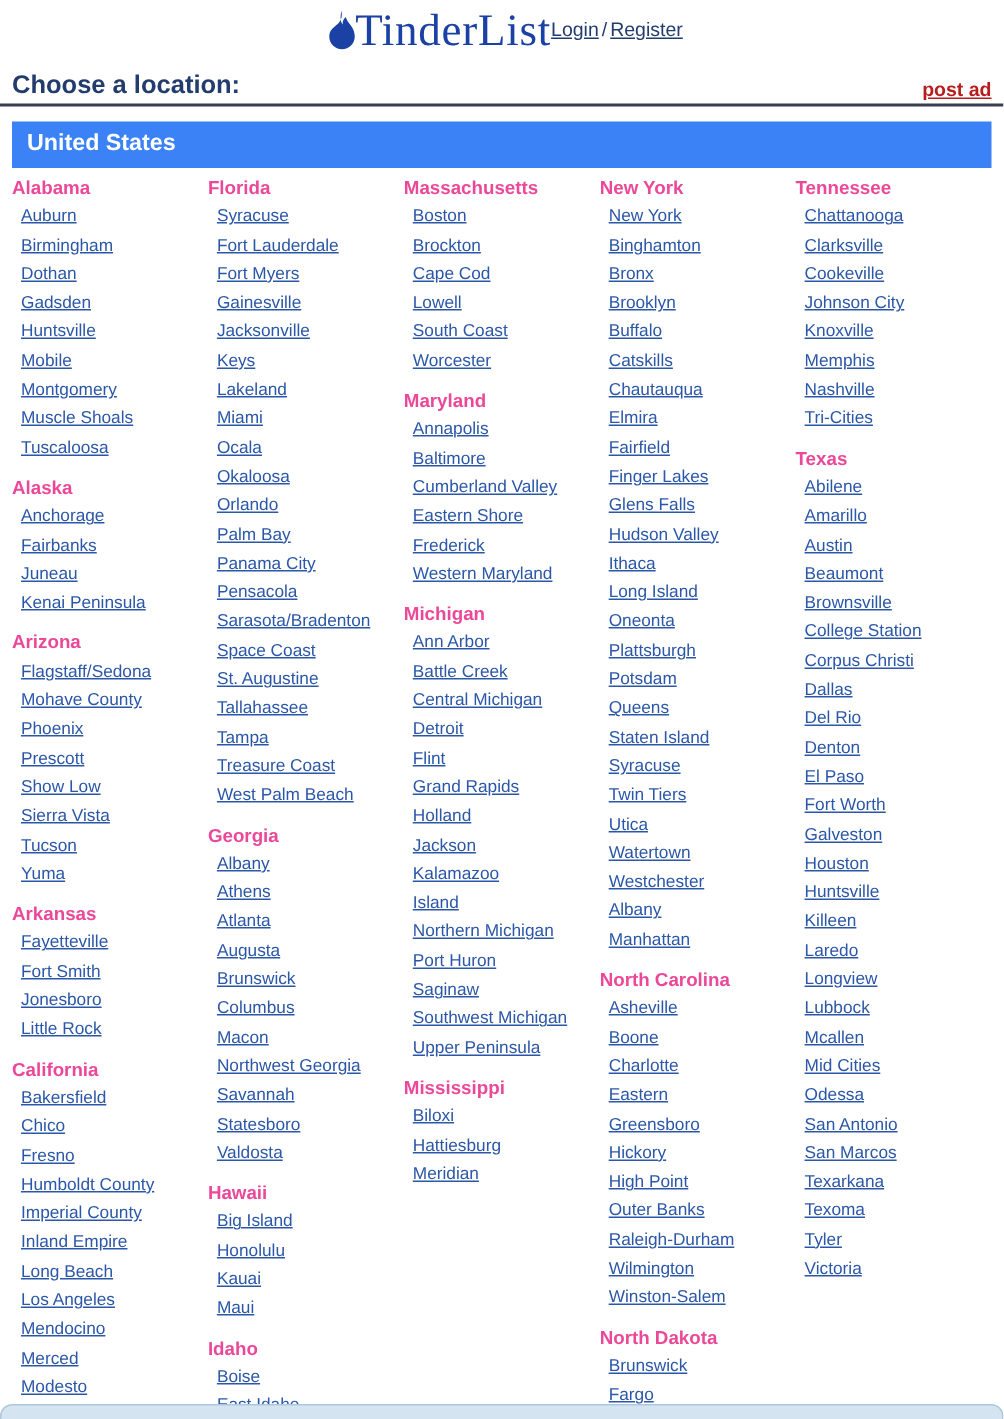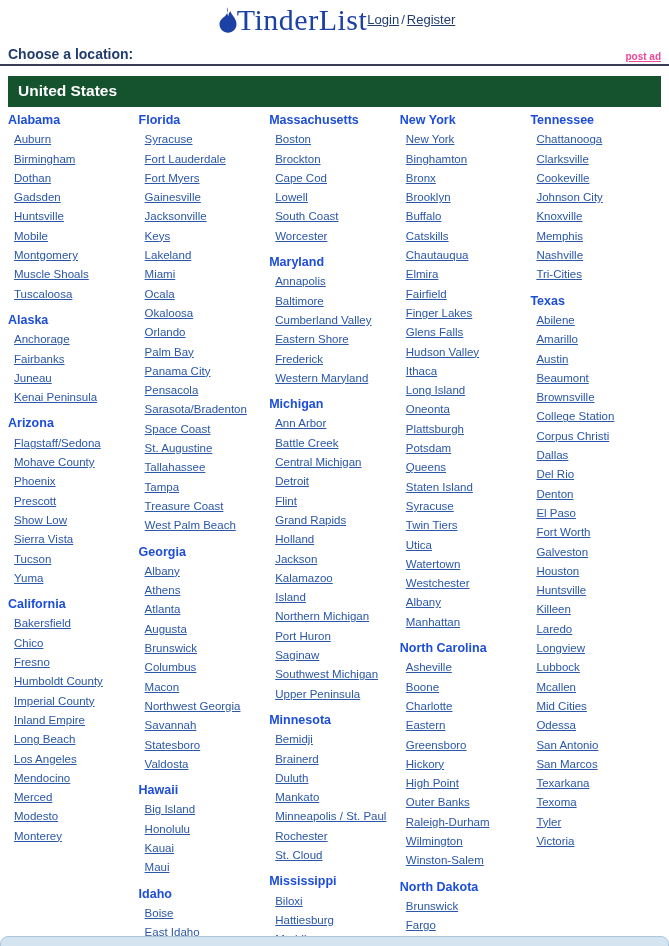--- a/index.html
+++ b/index.html
@@ -13,34 +13,34 @@
   .flame{display:inline-block;margin-top:4px;}
   .brand-text{
     font-family:"Liberation Serif",serif;font-size:30px;color:#1c41a5;
     margin-left:-2px;letter-spacing:.5px;
   }
   .auth{font-size:13px;color:#223c6e;margin-top:10px;}
   .auth a{color:#223c6e;text-decoration:underline;cursor:pointer;}
   .auth .sep{margin:0 2px;}
   
   .locbar{display:flex;justify-content:space-between;align-items:flex-end;padding:8px 8px 1px 8px;}
-  .choose{font-size:14px;font-weight:bold;color:#223c6e;}
-  .postad{font-size:10px;font-weight:bold;color:#ec4899;text-decoration:underline;cursor:pointer;}
+  .choose{font-size:17px;font-weight:bold;color:#223c6e;}
+  .postad{font-size:13px;font-weight:bold;color:#b91c1c;text-decoration:underline;cursor:pointer;}
   .rule{height:0;border-top:2px solid #383c55;margin:1px 0 0 0;}
   
   .region-bar{
-    margin:10px 8px 0 8px;background:#14532d;color:#fff;
+    margin:10px 8px 0 8px;background:#3b82f6;color:#fff;
     font-size:15.5px;font-weight:bold;padding:6px 10px 7px 10px;
   }
   
   .columns{display:flex;align-items:flex-start;padding:4px 8px 0 8px;}
   .column{width:20%;min-width:0;}
   .state-group + .state-group{margin-top:8px;}
   .state-name{
-    font-size:12.5px;font-weight:bold;color:#1d4ed8;line-height:18.3px;
+    font-size:12.5px;font-weight:bold;color:#ec4899;line-height:18.3px;
     white-space:nowrap;
   }
   .city{line-height:18.3px;padding-left:6px;white-space:nowrap;}
   .city a{
     font-size:11.5px;color:#2b57a8;text-decoration:underline;cursor:pointer;
   }
   
   .footer-bar{
     position:absolute;left:0;right:0;bottom:-4px;height:12px;
     background:#d4e4f0;border:1px solid #adc8dc;border-radius:8px 8px 0 0;
@@ -99,20 +99,27 @@
         <div class="state-group">
           <div class="state-name">Arizona</div>
           <div class="city"><a>Flagstaff/Sedona</a></div>
           <div class="city"><a>Mohave County</a></div>
           <div class="city"><a>Phoenix</a></div>
           <div class="city"><a>Prescott</a></div>
           <div class="city"><a>Show Low</a></div>
           <div class="city"><a>Sierra Vista</a></div>
           <div class="city"><a>Tucson</a></div>
           <div class="city"><a>Yuma</a></div>
+        </div>
+        <div class="state-group">
+          <div class="state-name">Arkansas</div>
+          <div class="city"><a>Fayetteville</a></div>
+          <div class="city"><a>Fort Smith</a></div>
+          <div class="city"><a>Jonesboro</a></div>
+          <div class="city"><a>Little Rock</a></div>
         </div>
         <div class="state-group">
           <div class="state-name">California</div>
           <div class="city"><a>Bakersfield</a></div>
           <div class="city"><a>Chico</a></div>
           <div class="city"><a>Fresno</a></div>
           <div class="city"><a>Humboldt County</a></div>
           <div class="city"><a>Imperial County</a></div>
           <div class="city"><a>Inland Empire</a></div>
           <div class="city"><a>Long Beach</a></div>
@@ -205,30 +212,20 @@
           <div class="city"><a>Grand Rapids</a></div>
           <div class="city"><a>Holland</a></div>
           <div class="city"><a>Jackson</a></div>
           <div class="city"><a>Kalamazoo</a></div>
           <div class="city"><a>Island</a></div>
           <div class="city"><a>Northern Michigan</a></div>
           <div class="city"><a>Port Huron</a></div>
           <div class="city"><a>Saginaw</a></div>
           <div class="city"><a>Southwest Michigan</a></div>
           <div class="city"><a>Upper Peninsula</a></div>
-        </div>
-        <div class="state-group">
-          <div class="state-name">Minnesota</div>
-          <div class="city"><a>Bemidji</a></div>
-          <div class="city"><a>Brainerd</a></div>
-          <div class="city"><a>Duluth</a></div>
-          <div class="city"><a>Mankato</a></div>
-          <div class="city"><a>Minneapolis / St. Paul</a></div>
-          <div class="city"><a>Rochester</a></div>
-          <div class="city"><a>St. Cloud</a></div>
         </div>
         <div class="state-group">
           <div class="state-name">Mississippi</div>
           <div class="city"><a>Biloxi</a></div>
           <div class="city"><a>Hattiesburg</a></div>
           <div class="city"><a>Meridian</a></div>
         </div>
       </div>
       <div class="column">
         <div class="state-group">

